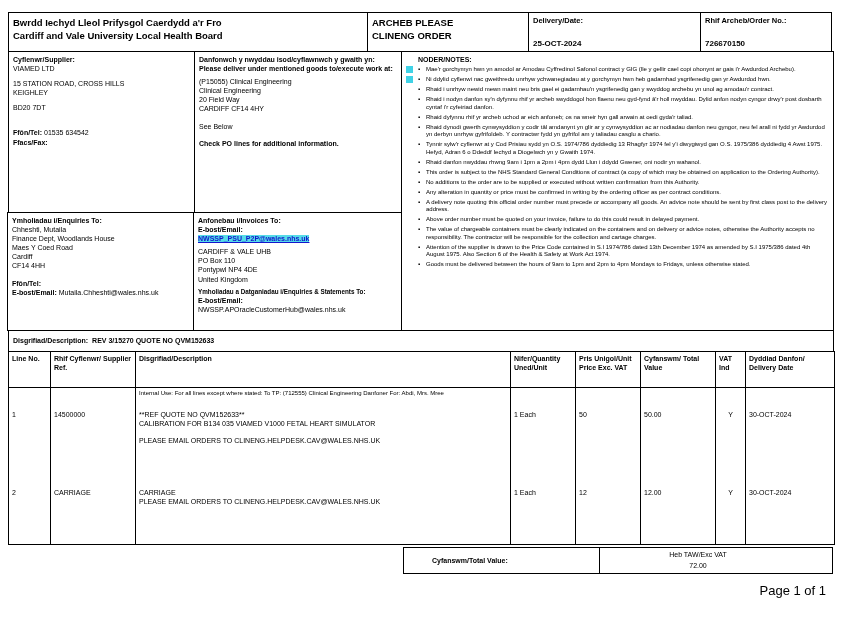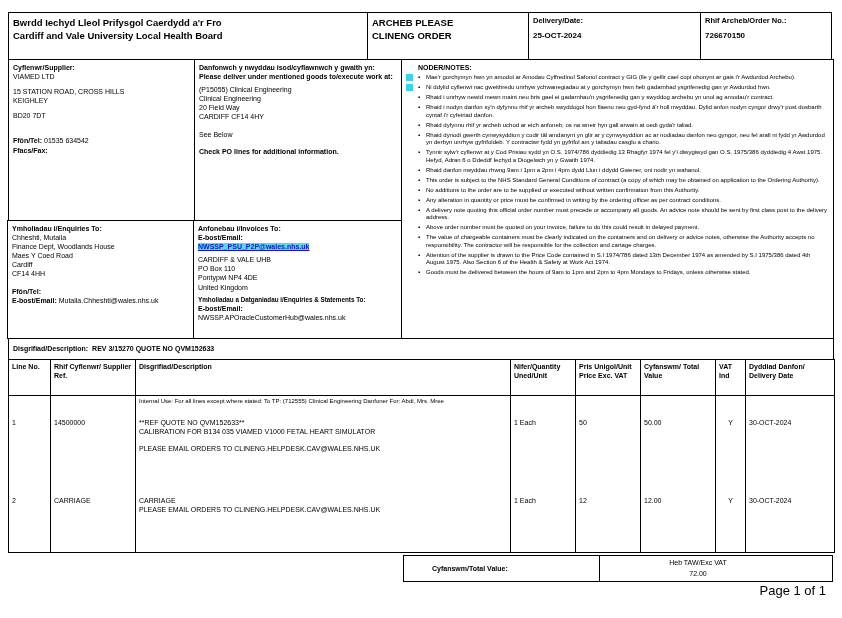--- a/index.html
+++ b/index.html
@@ -7,27 +7,27 @@
   *,*::before,*::after{box-sizing:border-box}
   .page{position:relative;width:842px;height:618px;background:#fff;overflow:hidden}
   .sheet{position:absolute;left:8px;top:12px;width:826px;font-size:7px;line-height:1.3}
   .b{font-weight:bold}
   .row{display:flex;align-items:stretch}
   .cell{border:1px solid #000;background:#fff;padding:3px 4px;overflow:hidden}
   .row .cell + .cell,.row .cell + .colstack,.row .colstack + .cell,.row .colstack + .colstack{margin-left:-1px}
   .sp4{height:4px}.sp6{height:6px}.sp8{height:8px}
 
   
-  .hdr-row{height:48px}
+  .hdr-row{height:40px}
   .orgcell{width:360px}
   .orgcell div,.titlecell div{font-size:9.5px;line-height:1.4;font-weight:bold}
   .titlecell{width:162px}
   .hdate{width:173px;font-size:7.5px}
   .hordno{width:132px;font-size:7.5px}
-  .hdate .val,.hordno .val{margin-top:5px;font-size:8px}
+  .hdate .val,.hordno .val{margin-top:13px;font-size:8px}
 
   
   .mid-row{margin-top:-1px}
   .colstack{display:flex;flex-direction:column}
   .c1{width:187px}
   .c2{width:208px}
   .supplier,.deliver{height:162px}
   .enquiries,.invoices{height:119px;margin-top:-1px}
   .notescell{width:433px;height:280px;padding:3px 5px 3px 16px;position:relative}
   .notescell ul{list-style:none;margin:2px 0 0 0;padding:0;font-size:6px;line-height:1.25}

